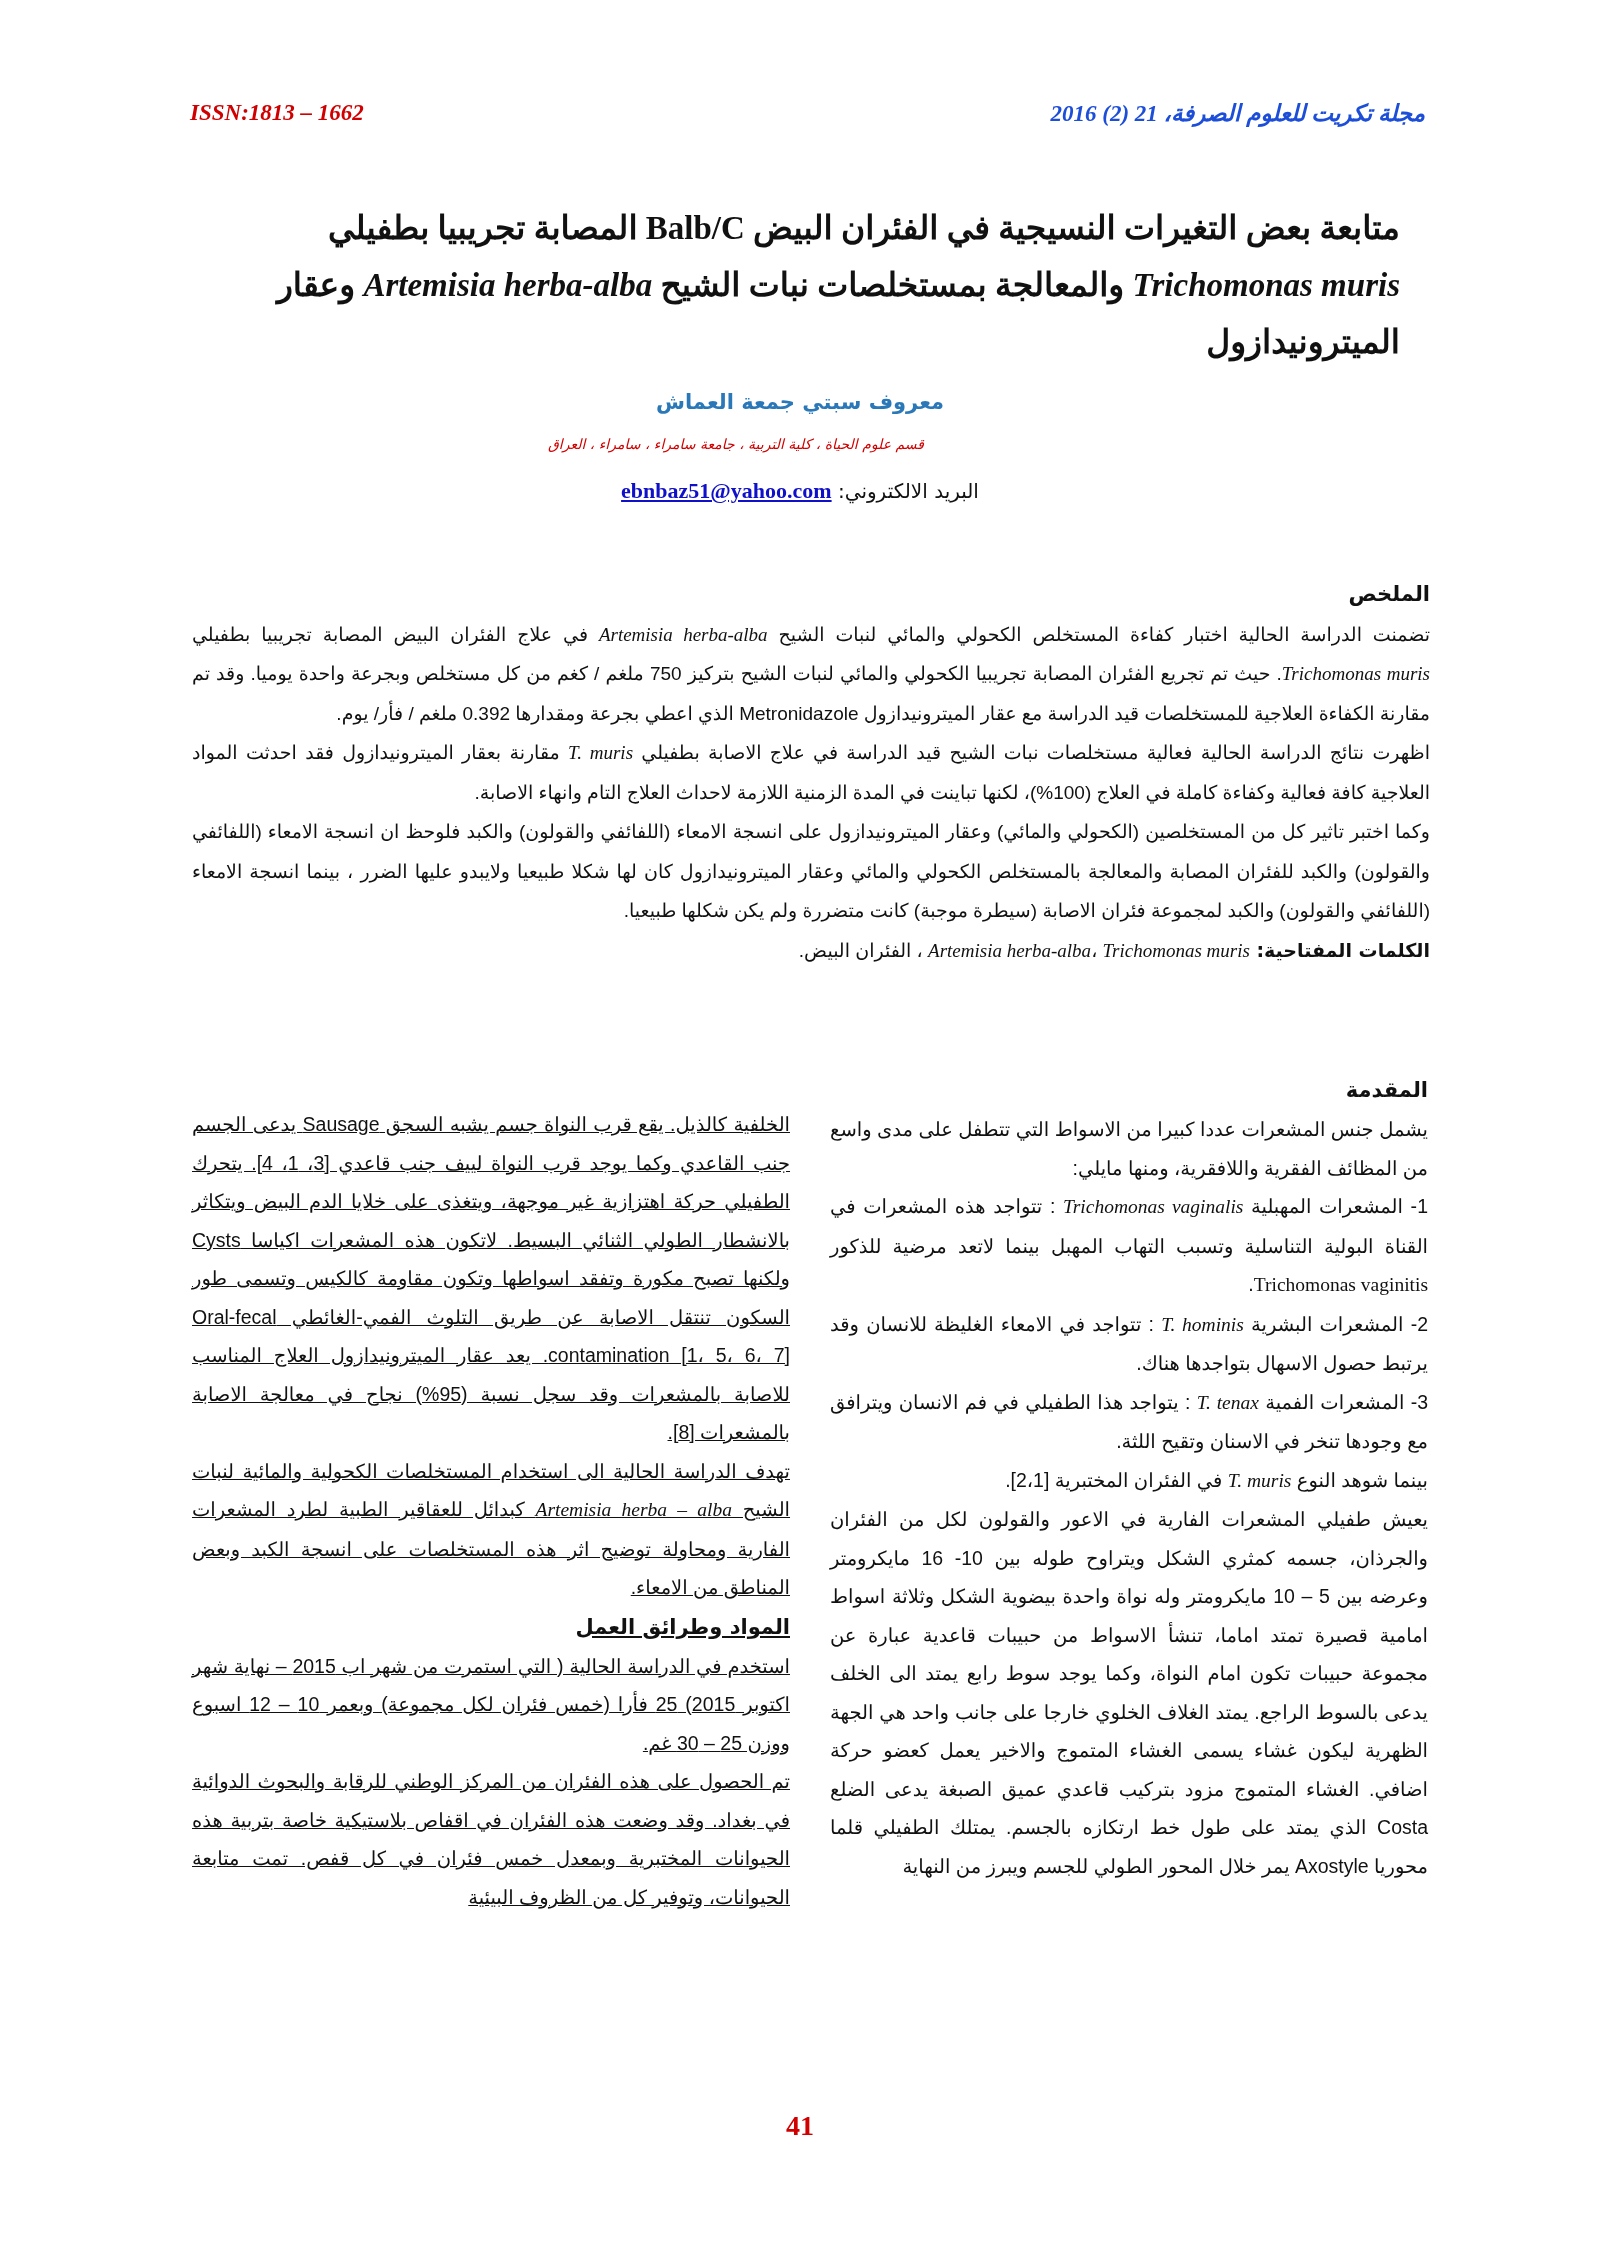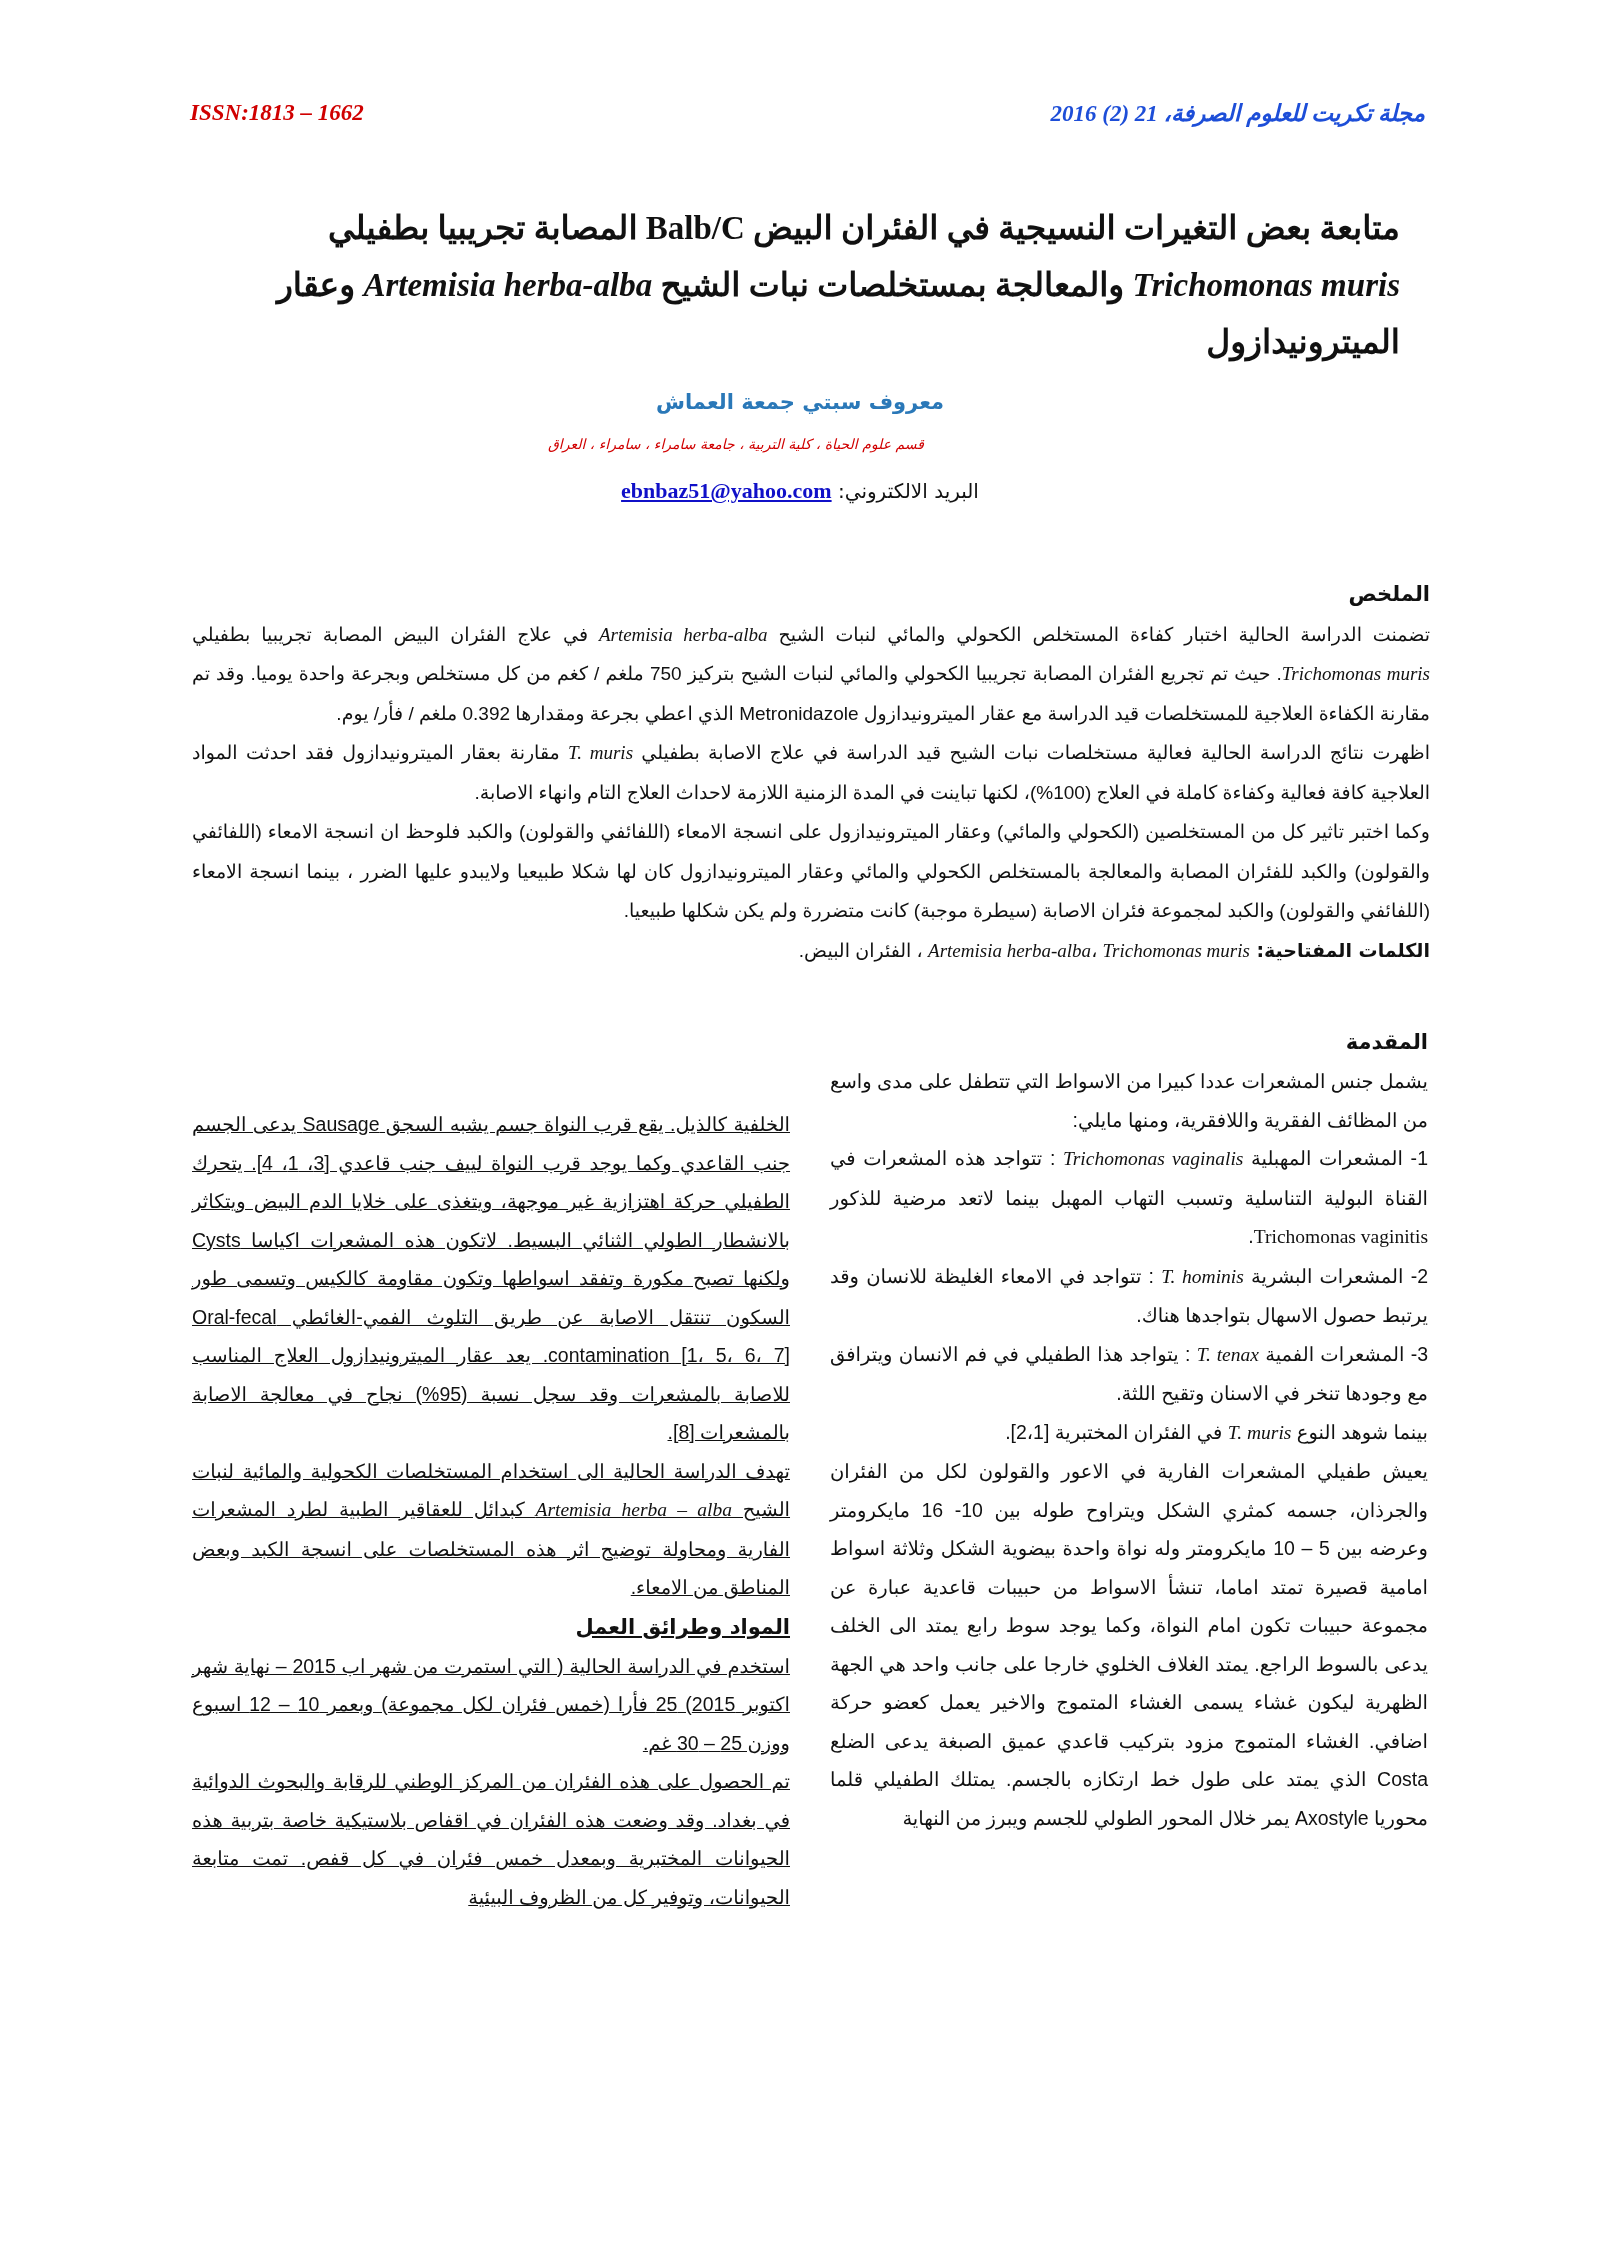--- a/index.html
+++ b/index.html
@@ -12,21 +12,21 @@
   .title-block i { font-style: italic; }
   .author { position: absolute; top: 390px; left: 0; width: 1600px; text-align: center; color: #2a78b8; font-weight: bold; font-size: 21px; direction: rtl; font-family: "DejaVu Sans", sans-serif; }
   .affil { position: absolute; top: 436px; left: 0; width: 1472px; text-align: center; color: #d00000; font-style: italic; font-size: 14px; direction: rtl; font-family: "DejaVu Sans", sans-serif; }
   .email-line { position: absolute; top: 478px; left: 0; width: 1600px; text-align: center; direction: rtl; font-size: 20px; font-family: "DejaVu Sans", sans-serif; }
   .email-link { color: #1010c8; text-decoration: underline; font-weight: bold; font-family: "Liberation Serif", serif; font-size: 22px; direction: ltr; unicode-bidi: embed; }
   .abstract { position: absolute; top: 575px; left: 192px; width: 1238px; direction: rtl; font-family: "Liberation Sans", sans-serif; font-size: 19px; line-height: 39.5px; text-align: justify; }
   .sec-head { font-weight: bold; font-size: 21px; font-family: "DejaVu Sans", sans-serif; margin: 0; }
   .abstract p { margin: 0; }
   .kw-label { font-weight: bold; font-family: "DejaVu Sans", sans-serif; }
   .col { position: absolute; direction: rtl; font-family: "Liberation Sans", sans-serif; font-size: 19.5px; line-height: 38.5px; text-align: justify; }
-  .col-right { top: 1022px; left: 830px; width: 598px; }
+  .col-right { top: 1070px; left: 830px; width: 598px; }
   .col-left { top: 1105px; left: 192px; width: 598px; text-decoration: underline; }
   .col p { margin: 0; }
   .col .sec-head { font-size: 21px; line-height: 40px; }
   i { font-style: italic; font-family: "Liberation Serif", serif; }
   .latin { font-family: "Liberation Serif", serif; }
   .page-number { position: absolute; top: 2110px; left: 0; width: 1600px; text-align: center; color: #d00000; font-family: "Liberation Serif", serif; font-weight: bold; font-size: 28px; }
 </style>
 </head>
 <body>
 
@@ -68,13 +68,14 @@
   </div>
 
   <div class="col col-left">
     <p>الخلفية كالذيل. يقع قرب النواة جسم يشبه السجق Sausage يدعى الجسم جنب القاعدي وكما يوجد قرب النواة لييف جنب قاعدي [3، 1، 4]. يتحرك الطفيلي حركة اهتزازية غير موجهة، ويتغذى على خلايا الدم البيض ويتكاثر بالانشطار الطولي الثنائي البسيط. لاتكون هذه المشعرات اكياسا Cysts ولكنها تصبح مكورة وتفقد اسواطها وتكون مقاومة كالكيس وتسمى طور السكون تنتقل الاصابة عن طريق التلوث الفمي-الغائطي Oral-fecal contamination [1، 5، 6، 7]. يعد عقار الميترونيدازول العلاج المناسب للاصابة بالمشعرات وقد سجل نسبة (95%) نجاح في معالجة الاصابة بالمشعرات [8].</p>
     <p><span>تهدف الدراسة الحالية الى استخدام المستخلصات الكحولية والمائية لنبات الشيح </span><i>Artemisia herba – alba</i><span> كبدائل للعقاقير الطبية لطرد المشعرات الفارية ومحاولة توضيح اثر هذه المستخلصات على انسجة الكبد وبعض المناطق من الامعاء.</span></p>
     <p class="sec-head">المواد وطرائق العمل</p>
     <p>استخدم في الدراسة الحالية ( التي استمرت من شهر اب 2015 – نهاية شهر اكتوبر 2015) 25 فأرا (خمس فئران لكل مجموعة) وبعمر 10 – 12 اسبوع ووزن 25 – 30 غم.</p>
     <p>تم الحصول على هذه الفئران من المركز الوطني للرقابة والبحوث الدوائية في بغداد. وقد وضعت هذه الفئران في اقفاص بلاستيكية خاصة بتربية هذه الحيوانات المختبرية وبمعدل خمس فئران في كل قفص. تمت متابعة الحيوانات، وتوفير كل من الظروف البيئية</p>
   </div>
 
+  <div class="page-number">41</div>
 </div>
 
 </body></html>

